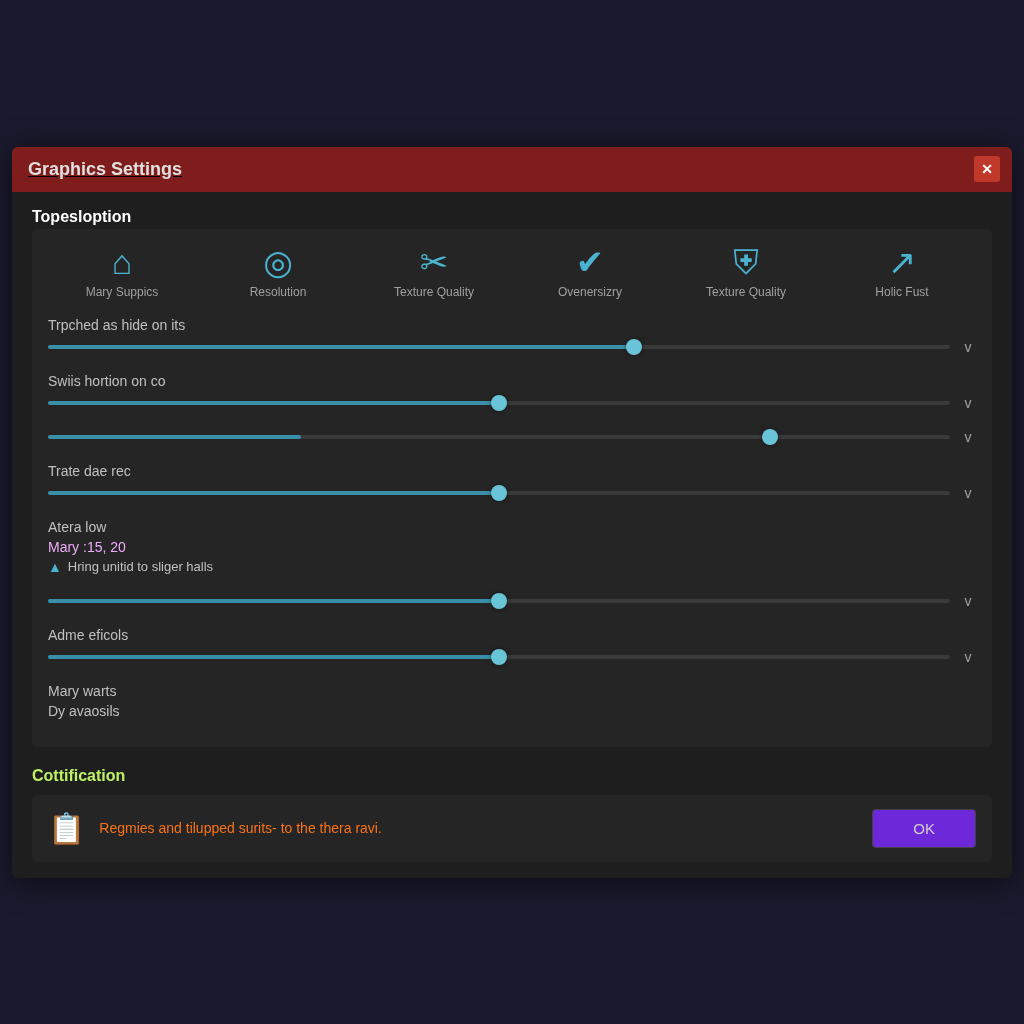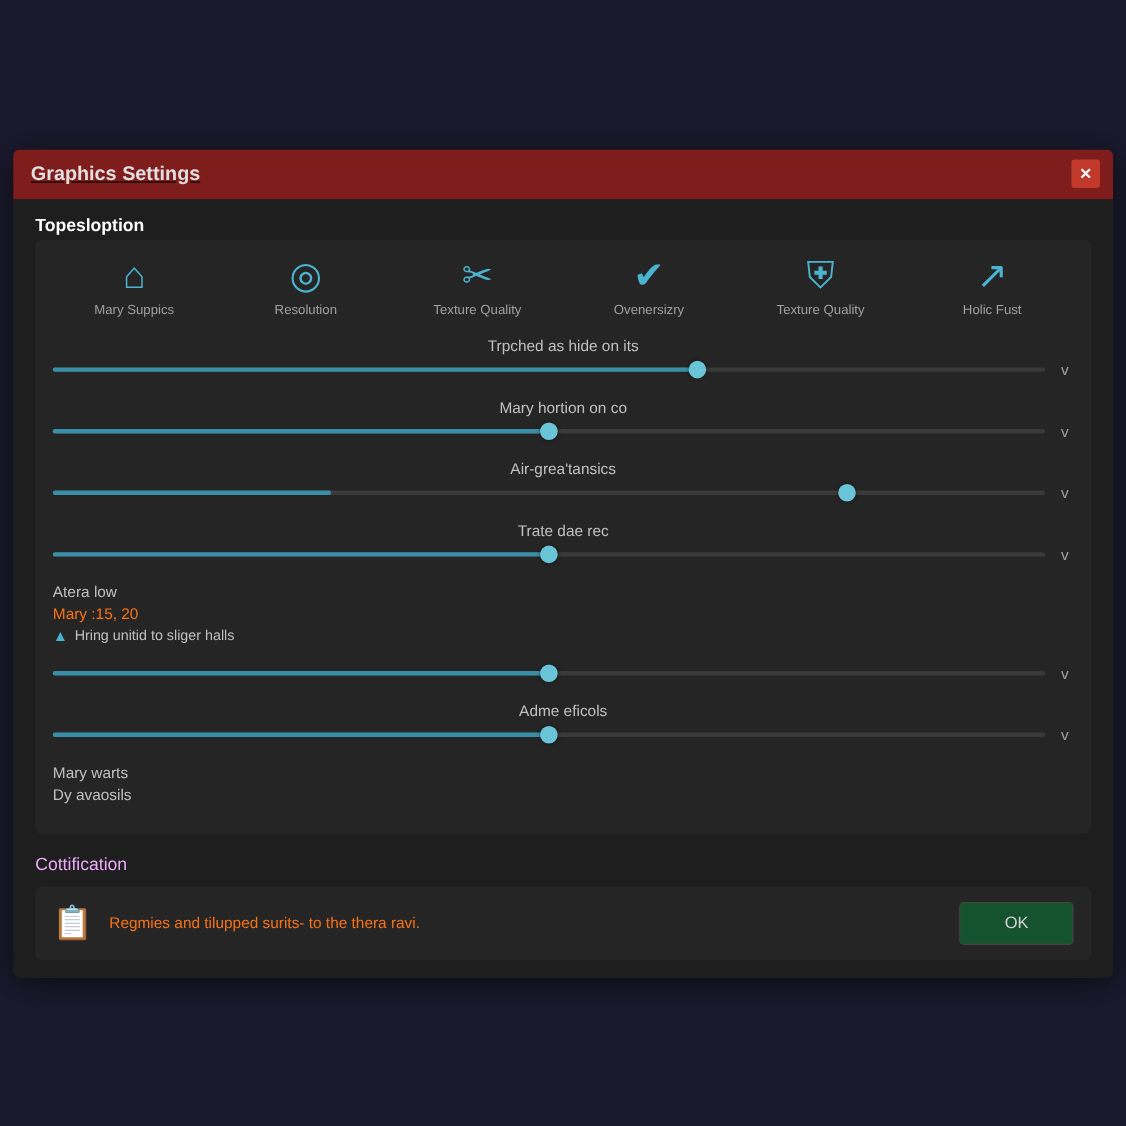--- a/index.html
+++ b/index.html
@@ -90,21 +90,20 @@
     .settings-area {
       padding: 8px 4px;
     }
     .slider-row {
       margin-bottom: 18px;
     }
     .slider-label {
       color: #c0c0c0;
       font-size: 14px;
       margin-bottom: 6px;
-      text-align: center;
     }
     .slider-container {
       display: flex;
       align-items: center;
       gap: 10px;
     }
     .slider-track {
       flex: 1;
       height: 4px;
       background: #3a3a3a;
@@ -138,21 +137,21 @@
     }
     .info-block {
       margin-bottom: 18px;
     }
     .info-title {
       color: #c0c0c0;
       font-size: 14px;
       margin-bottom: 4px;
     }
     .info-value {
-      color: #f97316;
+      color: #f0abfc;
       font-size: 14px;
       margin-bottom: 4px;
     }
     .warning-text {
       color: #c0c0c0;
       font-size: 13px;
       display: flex;
       align-items: center;
       gap: 6px;
     }
@@ -162,23 +161,23 @@
     }
     .static-text {
       color: #c0c0c0;
       font-size: 14px;
       margin-bottom: 4px;
     }
     .bottom-section {
       margin-top: 16px;
     }
     .bottom-section-title {
-      color: #f0abfc;
+      color: #bef264;
       font-size: 16px;
-      font-weight: normal;
+      font-weight: bold;
       margin-bottom: 10px;
     }
     .bottom-panel {
       background: #252525;
       border-radius: 6px;
       padding: 14px 16px;
       display: flex;
       align-items: center;
       gap: 14px;
     }
@@ -187,21 +186,21 @@
       font-size: 30px;
       min-width: 36px;
       text-align: center;
     }
     .bottom-text {
       color: #f97316;
       font-size: 14px;
       flex: 1;
     }
     .ok-btn {
-      background: #14532d;
+      background: #6d28d9;
       color: #d0d0d0;
       border: 1px solid #444;
       padding: 10px 40px;
       border-radius: 4px;
       font-size: 15px;
       cursor: pointer;
     }
   </style>
 </head>
 <body>
@@ -253,31 +252,30 @@
               <div class="slider-label">Trpched as hide on its</div>
               <div class="slider-container">
                 <div class="slider-track">
                   <div class="slider-fill" style="width: 65%;"></div>
                   <div class="slider-thumb" style="left: 65%;"></div>
                 </div>
                 <div class="dropdown-arrow">v</div>
               </div>
             </div>
             <div class="slider-row">
-              <div class="slider-label">Mary hortion on co</div>
+              <div class="slider-label">Swiis hortion on co</div>
               <div class="slider-container">
                 <div class="slider-track">
                   <div class="slider-fill" style="width: 50%;"></div>
                   <div class="slider-thumb" style="left: 50%;"></div>
                 </div>
                 <div class="dropdown-arrow">v</div>
               </div>
             </div>
             <div class="slider-row">
-              <div class="slider-label">Air-grea'tansics</div>
               <div class="slider-container">
                 <div class="slider-track">
                   <div class="slider-fill" style="width: 28%;"></div>
                   <div class="slider-thumb" style="left: 80%;"></div>
                 </div>
                 <div class="dropdown-arrow">v</div>
               </div>
             </div>
             <div class="slider-row">
               <div class="slider-label">Trate dae rec</div>

